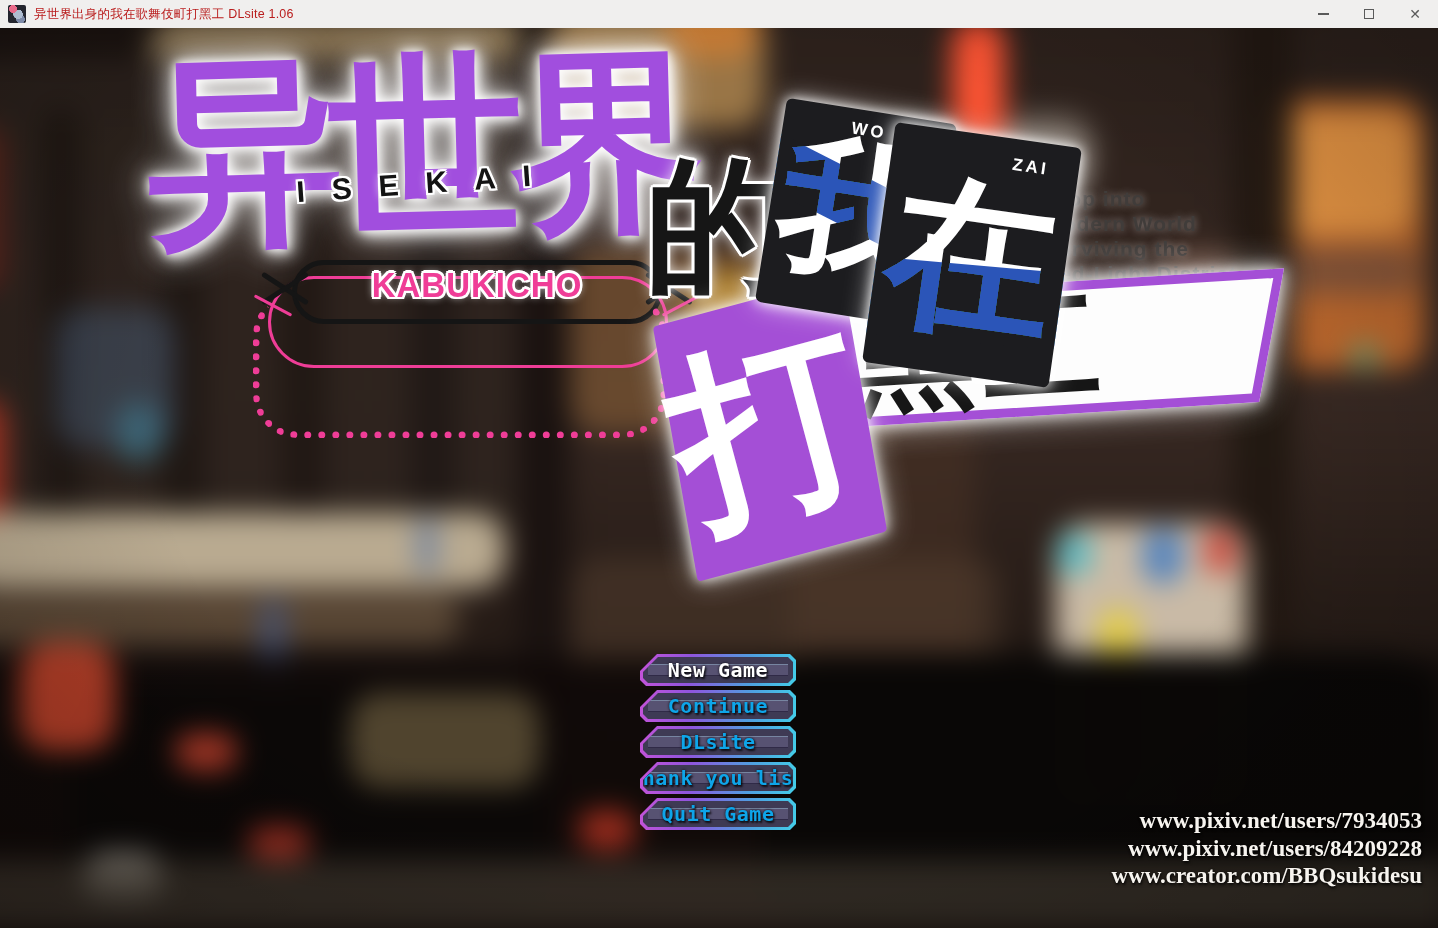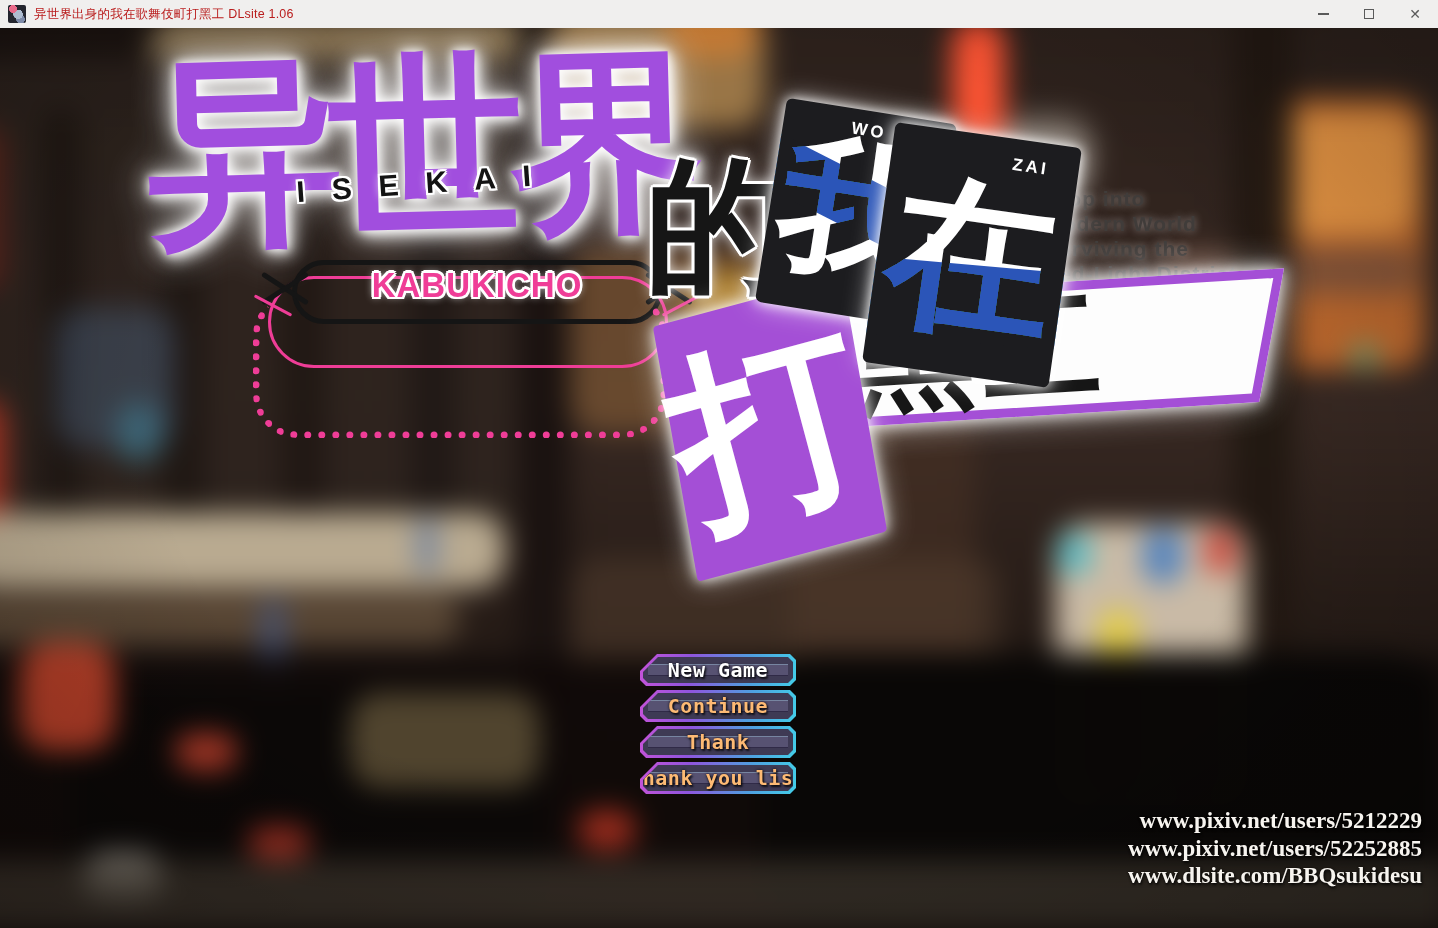--- a/index.html
+++ b/index.html
@@ -114,21 +114,21 @@
     filter:drop-shadow(2px 3px 4px rgba(0,0,0,.45)); cursor:pointer; }
   .btn-fill { position:relative; width:100%; height:100%; background:#3e3a54;
     clip-path:polygon(15px 0, calc(100% - 5px) 0, 100% 5px, 100% calc(100% - 5px),
                       calc(100% - 5px) 100%, 5px 100%, 0 calc(100% - 5px), 0 15px);
     display:flex; align-items:center; justify-content:center; }
   .btn-band { position:absolute; left:5px; right:5px; top:7px; bottom:7px;
     background:rgba(128,120,162,.38);
     border-top:1px solid rgba(180,230,250,.35); border-bottom:1px solid rgba(28,22,48,.65); }
   .btn-label { position:relative; z-index:1; white-space:nowrap;
     font-family:"DejaVu Sans Mono","Liberation Mono",monospace; font-weight:bold;
-    font-size:20px; letter-spacing:.5px; color:#fdba74;
+    font-size:20px; letter-spacing:.5px; color:#0ea5e9;
     text-shadow:0 0 3px rgba(0,0,0,.85),1.5px 1.5px 2px rgba(0,0,0,.7); }
   .menu-btn.selected .btn-label { color:#ffffff; }
 
   
   .links { position:absolute; right:16px; top:779px; z-index:5; text-align:right;
     font-family:"Liberation Serif","DejaVu Serif",serif; font-weight:bold;
     font-size:23px; line-height:27.5px; color:#f7f4ef;
     text-shadow:1px 2px 3px rgba(0,0,0,.85),0 0 2px rgba(0,0,0,.6); }
 </style>
 </head>
@@ -262,31 +262,37 @@
       </div>
       <div class="menu-btn">
         <div class="btn-fill">
             <span class="btn-band"></span>
           <span class="btn-label">Continue</span>
           </div>
       </div>
       <div class="menu-btn">
         <div class="btn-fill">
             <span class="btn-band"></span>
-          <span class="btn-label">Thank</span>
+          <span class="btn-label">DLsite</span>
           </div>
       </div>
       <div class="menu-btn">
         <div class="btn-fill">
             <span class="btn-band"></span>
           <span class="btn-label">Thank you list</span>
           </div>
       </div>
+      <div class="menu-btn">
+        <div class="btn-fill">
+            <span class="btn-band"></span>
+          <span class="btn-label">Quit Game</span>
+          </div>
+      </div>
     </div>
 
     <div class="links">
-      <div>www.pixiv.net/users/5212229</div>
-      <div>www.pixiv.net/users/52252885</div>
-      <div>www.dlsite.com/BBQsukidesu</div>
+      <div>www.pixiv.net/users/7934053</div>
+      <div>www.pixiv.net/users/84209228</div>
+      <div>www.creator.com/BBQsukidesu</div>
     </div>
 
   </div>
 </div>
 
 </body></html>

